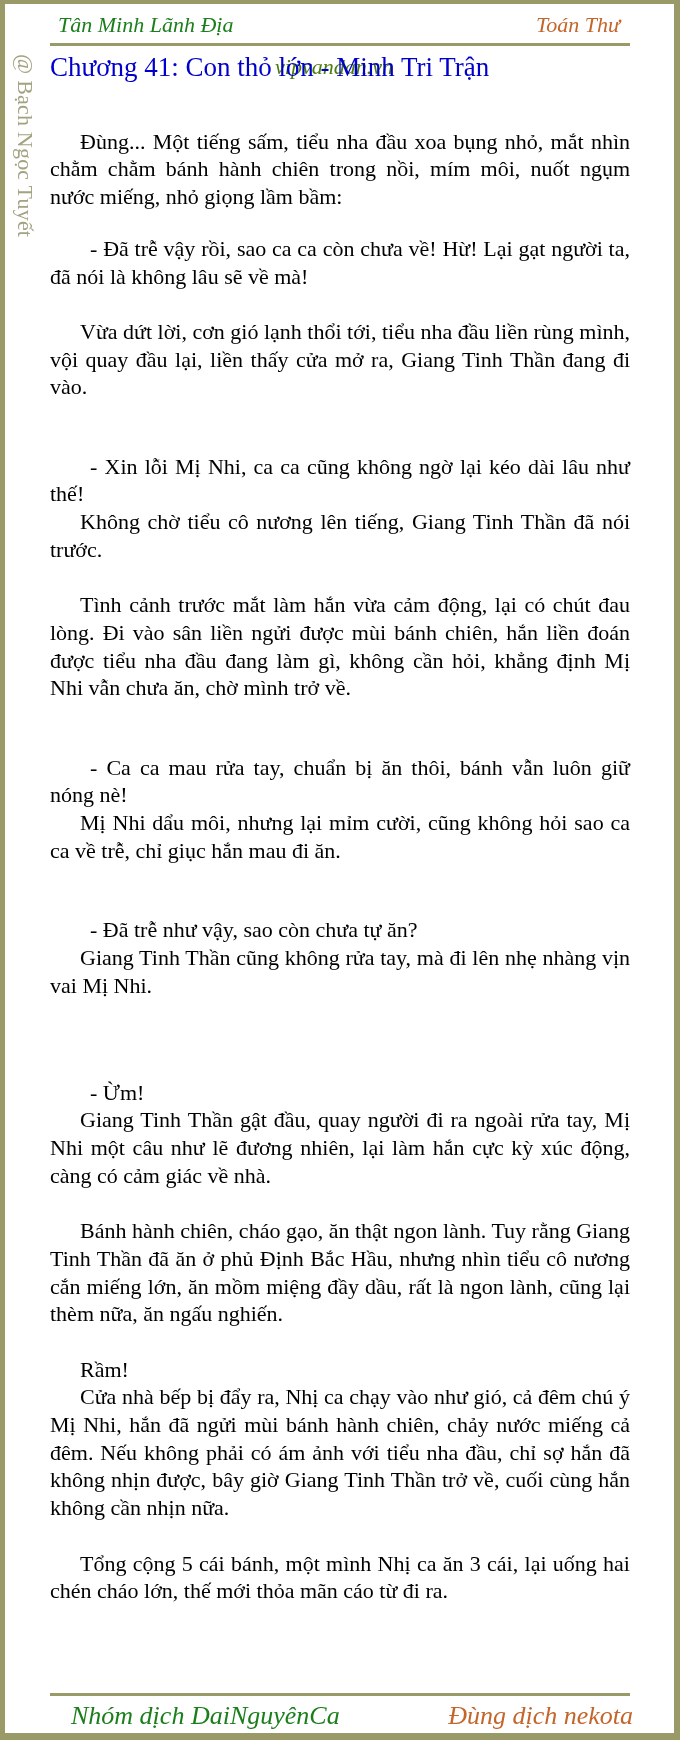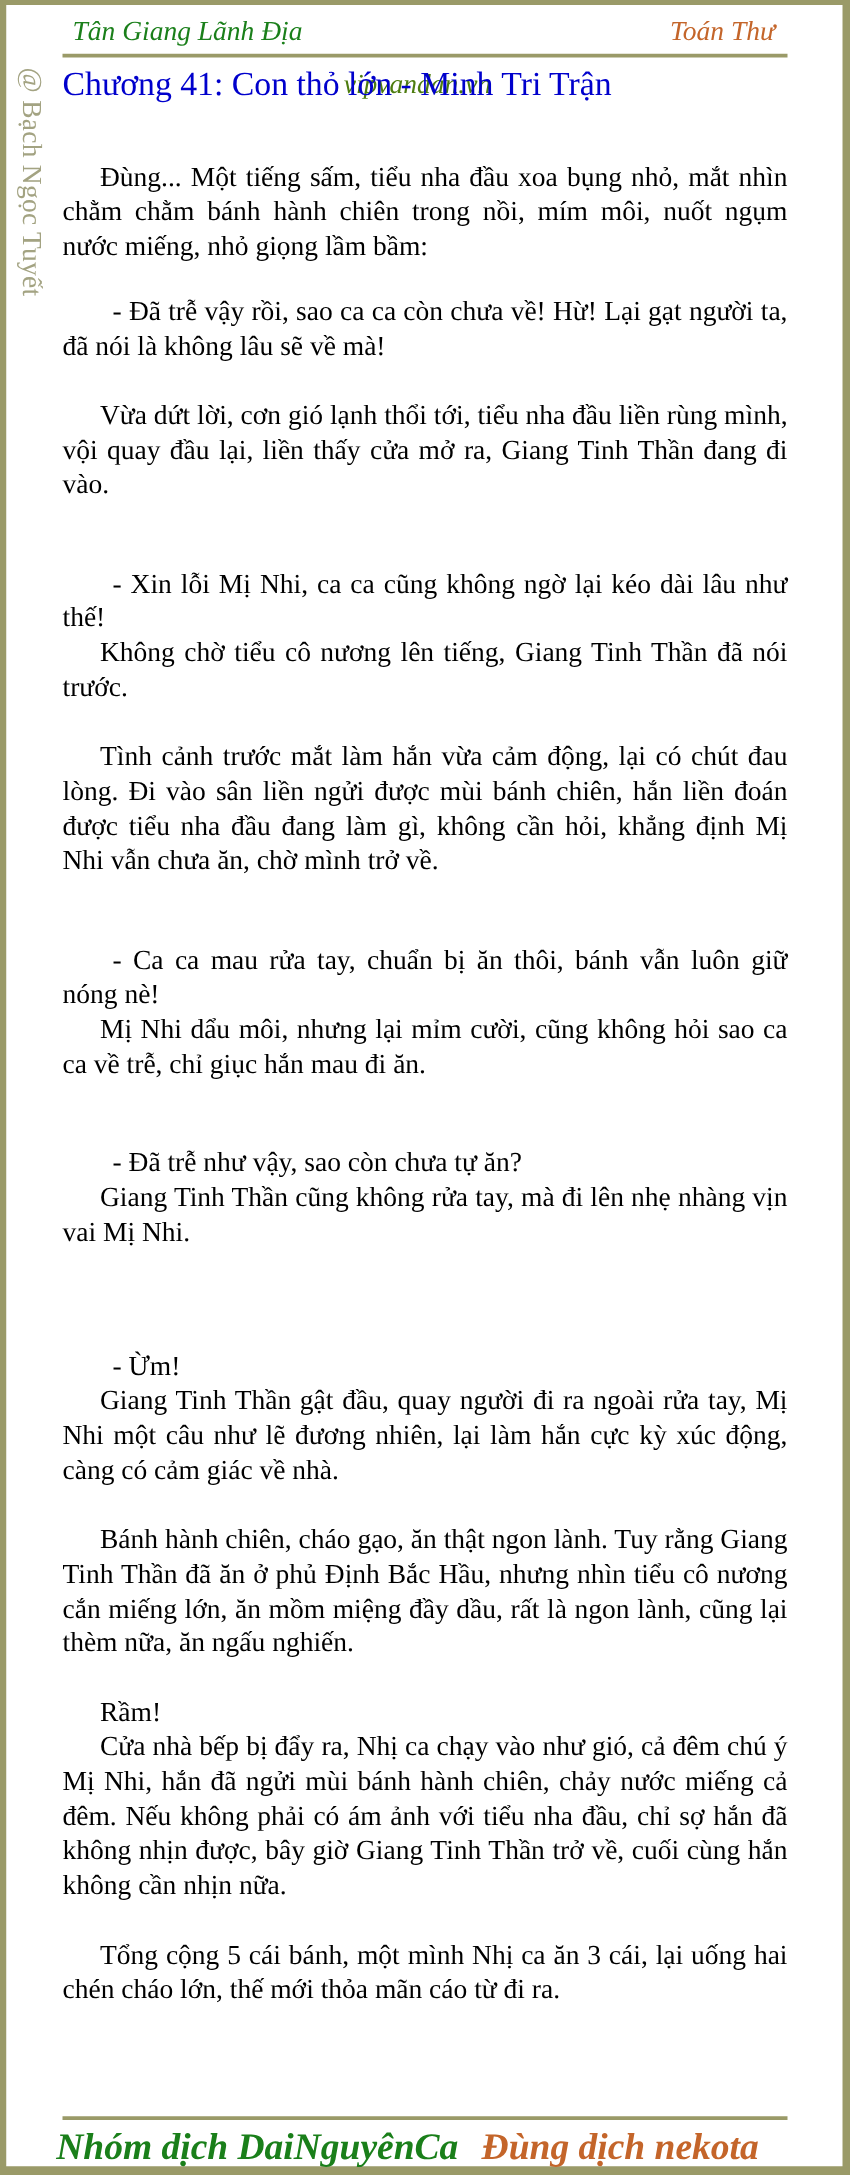--- a/index.html
+++ b/index.html
@@ -34,34 +34,34 @@
   }
   .body {
     position: absolute; left: 45px; top: 96px; width: 580px;
     font-size: 22px; line-height: 27.7px; color: #000;
     text-align: justify;
   }
   .body p { margin: 0; text-indent: 30px; }
   .body p.dlg { text-indent: 40px; margin-top: 24px; }
   .body .gap { height: 27.7px; }
   .footer {
-    position: absolute; left: 32px; top: 1697px; width: 580px; height: 30px;
-    font-style: italic; font-size: 30px; font-weight: bold;
+    position: absolute; left: 58px; top: 1697px; width: 580px; height: 30px;
+    font-style: italic; font-size: 26px;
   }
   .footer .left { position: absolute; left: 8px; top: 0; color: #1a7f1a; }
   .footer .right { position: absolute; right: 10px; top: 0; color: #c4652a; }
 </style>
 </head>
 <body>
 
 <div class="page">
   <div class="watermark">@ Bạch Ngọc Tuyết</div>
 
   <div class="header">
-    <span class="left">Tân Giang Lãnh Địa</span>
+    <span class="left">Tân Minh Lãnh Địa</span>
     <span class="site">vipvandan.vn</span>
     <span class="right">Toán Thư</span>
   </div>
   <div class="rule top"></div>
 
   <div class="title">Chương 41: Con thỏ lớn - Minh Tri Trận</div>
 
   <div class="body" id="story-body">
       <div class="gap"></div>
       <p class="narr">Đùng... Một tiếng sấm, tiểu nha đầu xoa bụng nhỏ, mắt nhìn chằm chằm bánh hành chiên trong nồi, mím môi, nuốt ngụm nước miếng, nhỏ giọng lầm bầm:</p>

